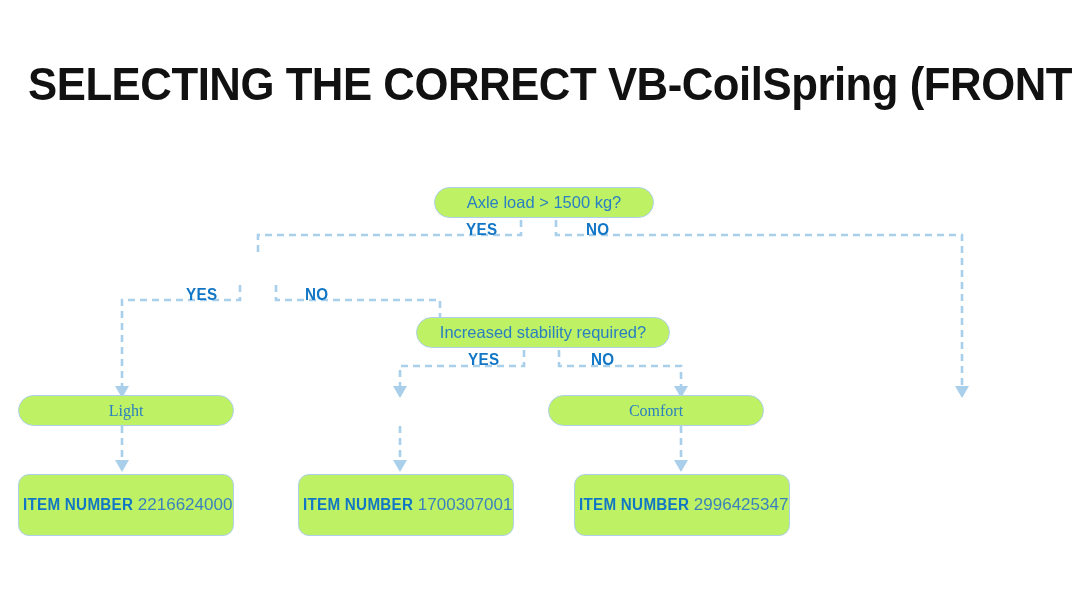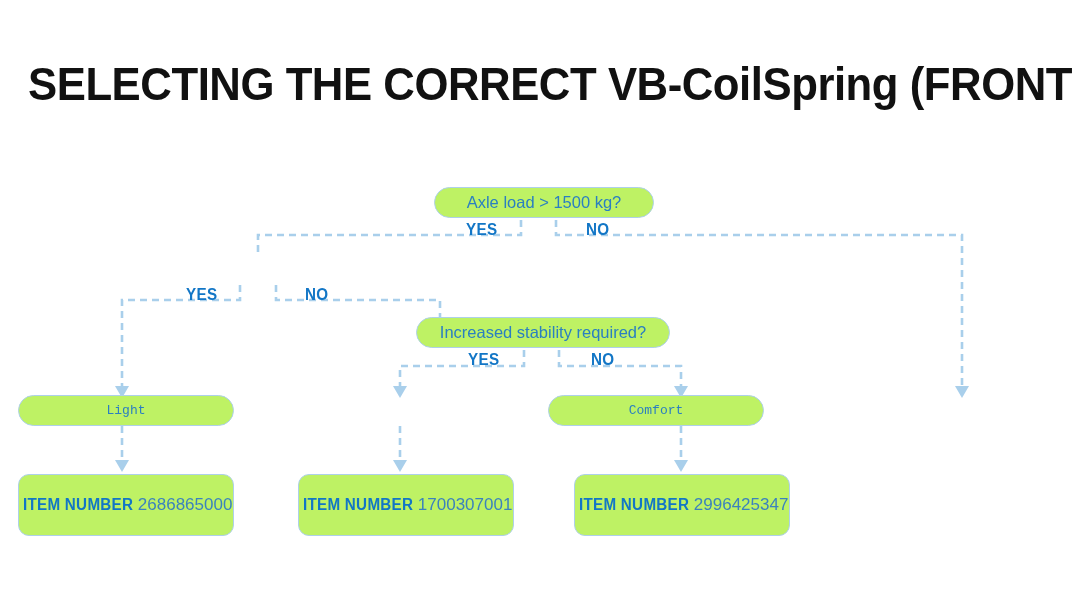--- a/index.html
+++ b/index.html
@@ -74,23 +74,23 @@
     font-size: 16.5px;
     color: #2a7fc1;
     font-family: "Liberation Sans Narrow", "Liberation Sans", sans-serif;
     white-space: nowrap;
   }
 
   .outcome {
     height: 31px;
     border: 1.6px solid #aed0ea;
     border-radius: 16px;
-    font-size: 13px;
+    font-size: 16px;
     color: #2a7fc1;
-    font-family: Liberation Mono, monospace;
+    font-family: Liberation Serif, serif;
     white-space: nowrap;
   }
 
   .itembox {
     height: 62px;
     border: 1.8px solid #aed0ea;
     border-radius: 11px;
     justify-content: center;
     gap: 2px;
   }
@@ -171,21 +171,21 @@
   <div class="branch-label" style="left:591px; top:351px;">NO</div>
 
   <div class="node outcome" style="left:18px; top:395px; width:216px;">Light</div>
 
 
   <div class="node outcome" style="left:548px; top:395px; width:216px;">Comfort</div>
 
 
   <div class="node itembox" style="left:18px; top:474px; width:216px;">
     <div class="item-label">ITEM NUMBER</div>
-    <div class="item-value">2686865000</div>
+    <div class="item-value">2216624000</div>
   </div>
 
   <div class="node itembox" style="left:298px; top:474px; width:216px;">
     <div class="item-label">ITEM NUMBER</div>
     <div class="item-value">1700307001</div>
   </div>
 
   <div class="node itembox" style="left:574px; top:474px; width:216px;">
     <div class="item-label">ITEM NUMBER</div>
     <div class="item-value">2996425347</div>

